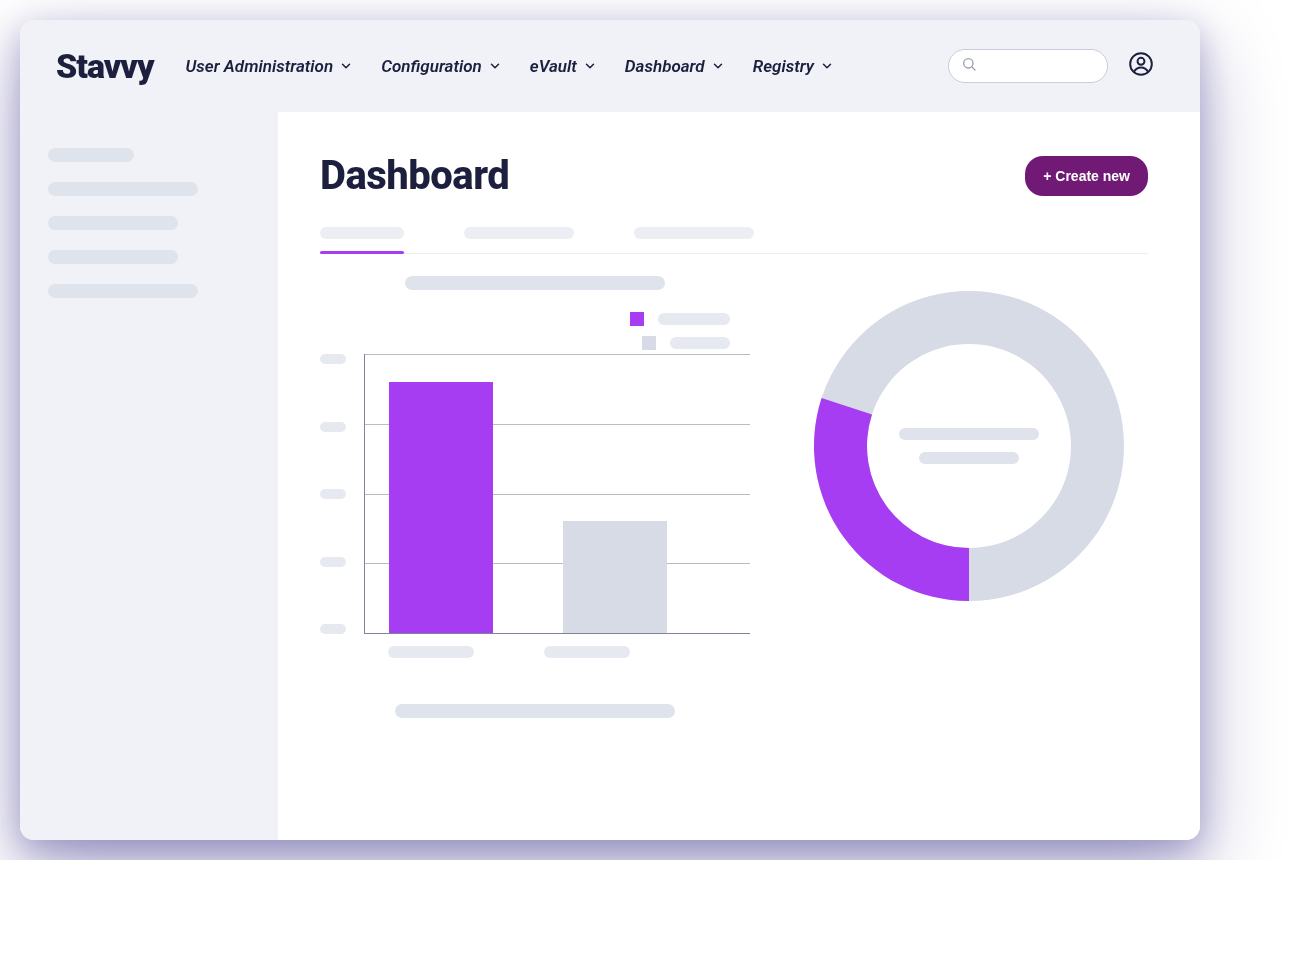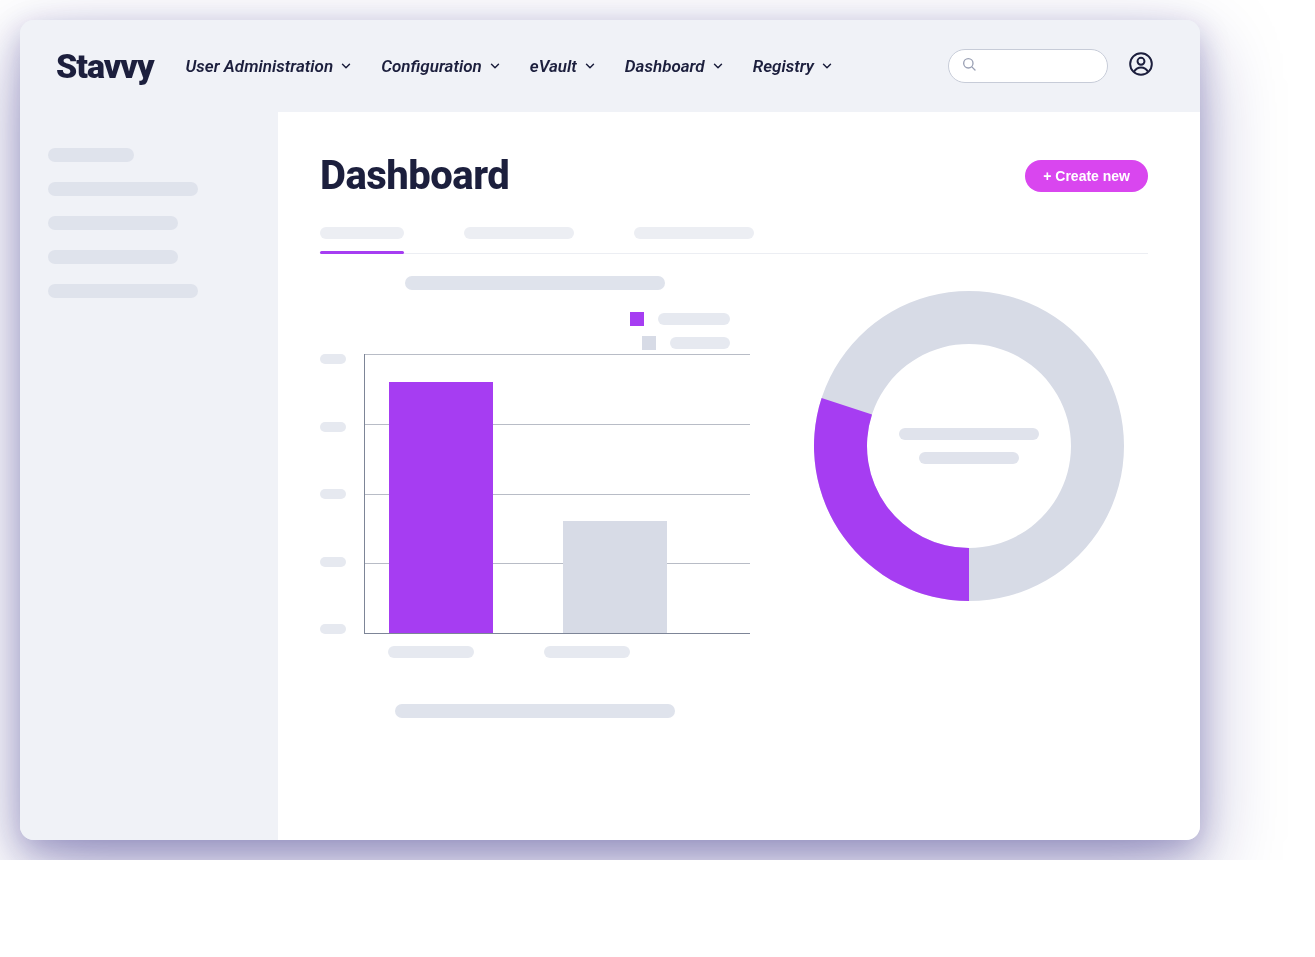--- a/index.html
+++ b/index.html
@@ -97,24 +97,24 @@
     justify-content: space-between;
     margin-bottom: 28px;
   }
   .page-title {
     font-size: 40px;
     font-weight: 800;
     color: #1c1f3d;
     letter-spacing: -0.5px;
   }
   .create-btn {
-    background: #d946ef;
+    background: #701a75;
     color: #fff;
     border: none;
-    height: 32px;
+    height: 40px;
     padding: 0 18px;
     border-radius: 18px;
     font-size: 14px;
     font-weight: 600;
     cursor: pointer;
   }
 
   
   .tabs {
     display: flex;

